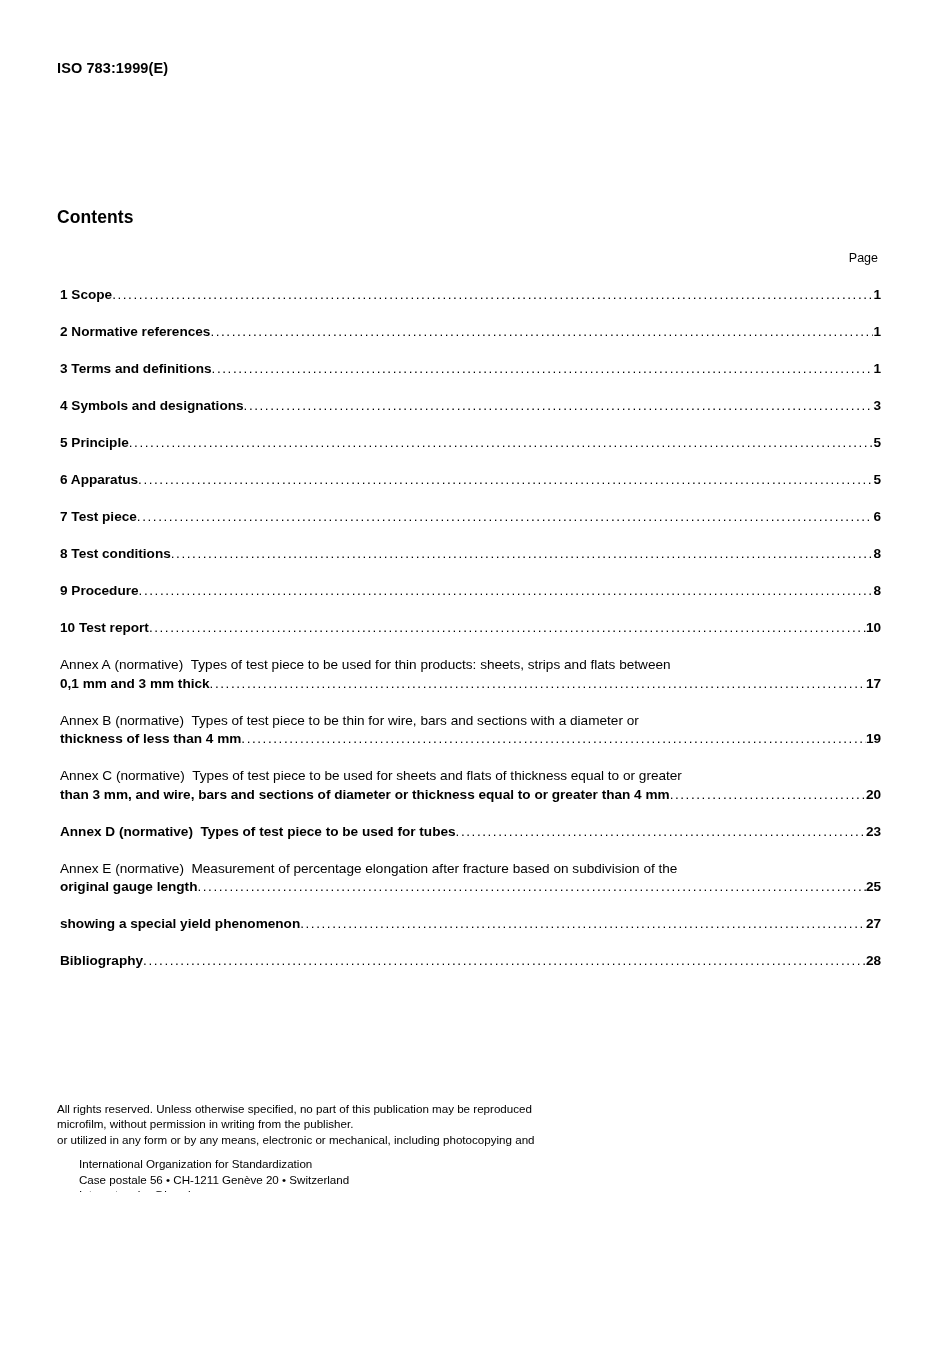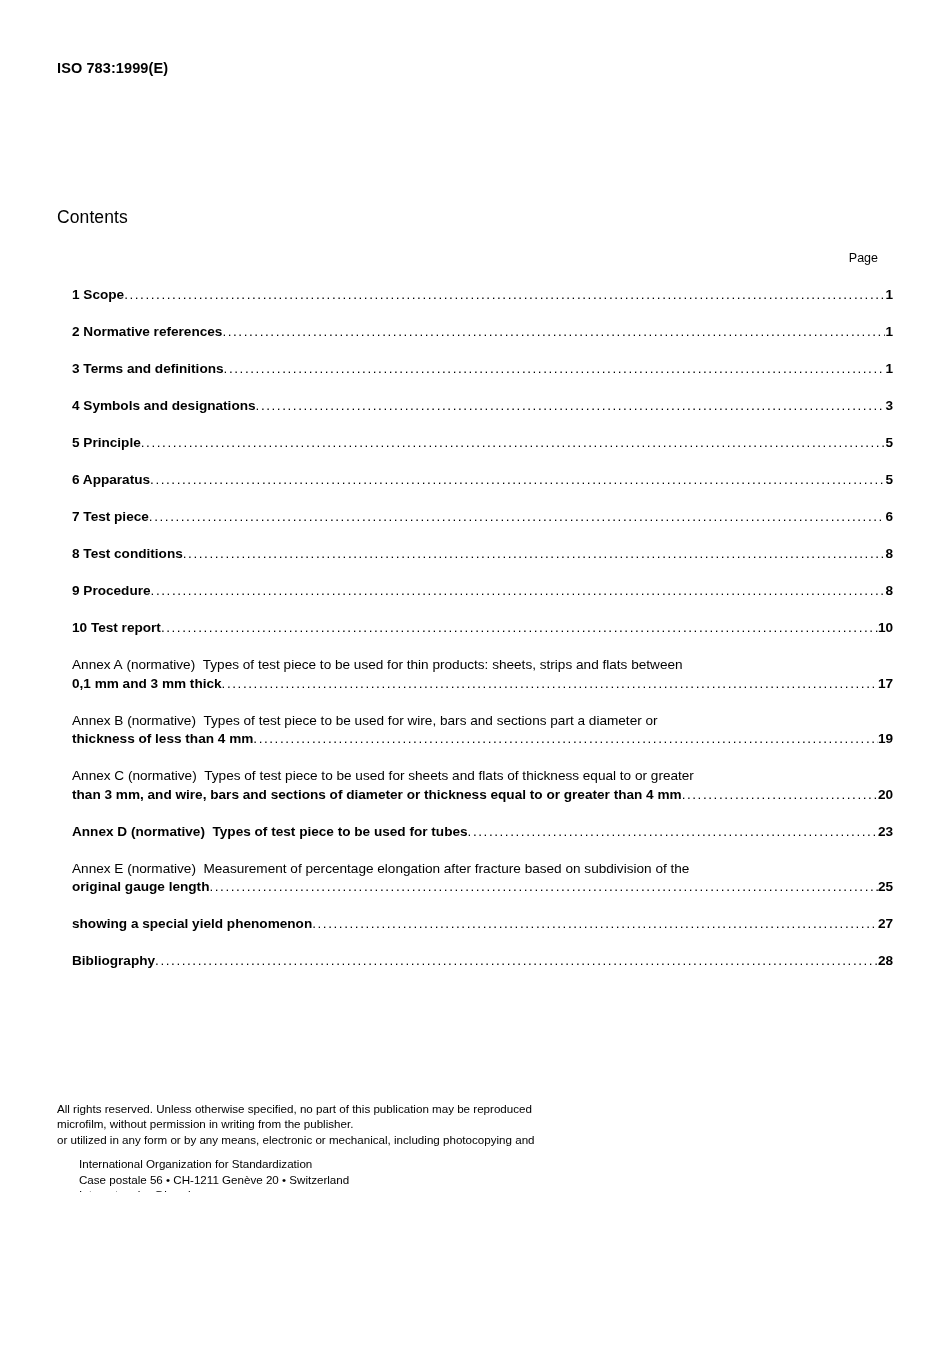--- a/index.html
+++ b/index.html
@@ -33,37 +33,37 @@
     font-weight: bold;
     letter-spacing: 0.1px;
   }
 
   
   .contents-heading {
     position: absolute;
     left: 57px;
     top: 207px;
     font-size: 17.5px;
-    font-weight: normal;
+    font-weight: bold;
     letter-spacing: 0.1px;
   }
 
   
   .page-label {
     position: absolute;
     right: 72px;
     top: 251px;
     font-size: 12.5px;
     font-weight: normal;
   }
 
   
   .toc {
     position: absolute;
-    left: 72px;
+    left: 60px;
     top: 286px;
     width: 821px;
   }
 
   .toc-entry {
     display: block;
     position: relative;
     margin-bottom: 18.5px;
     font-size: 13.6px;
     font-weight: bold;
@@ -258,21 +258,21 @@
       </span>
       <span class="toc-lastline">
         <span class="lastline-text">0,1 mm and 3 mm thick</span>
         <span class="dots-fill">....................................................................................................................................................................................................................................................................</span>
         <span class="pageno">17</span>
       </span>
     </div>
 
     <div class="toc-entry block annex">
       <span class="head-line">
-        <span class="toc-title">Annex B</span><span> </span><span class="toc-qualifier">(normative)</span><span>&nbsp; </span><span class="toc-title">Types of test piece to be used for wire, bars and sections part a diameter or</span>
+        <span class="toc-title">Annex B</span><span> </span><span class="toc-qualifier">(normative)</span><span>&nbsp; </span><span class="toc-title">Types of test piece to be thin for wire, bars and sections with a diameter or</span>
       </span>
       <span class="toc-lastline">
         <span class="lastline-text">thickness of less than 4 mm</span>
         <span class="dots-fill">....................................................................................................................................................................................................................................................................</span>
         <span class="pageno">19</span>
       </span>
     </div>
 
     <div class="toc-entry block annex">
       <span class="head-line">

